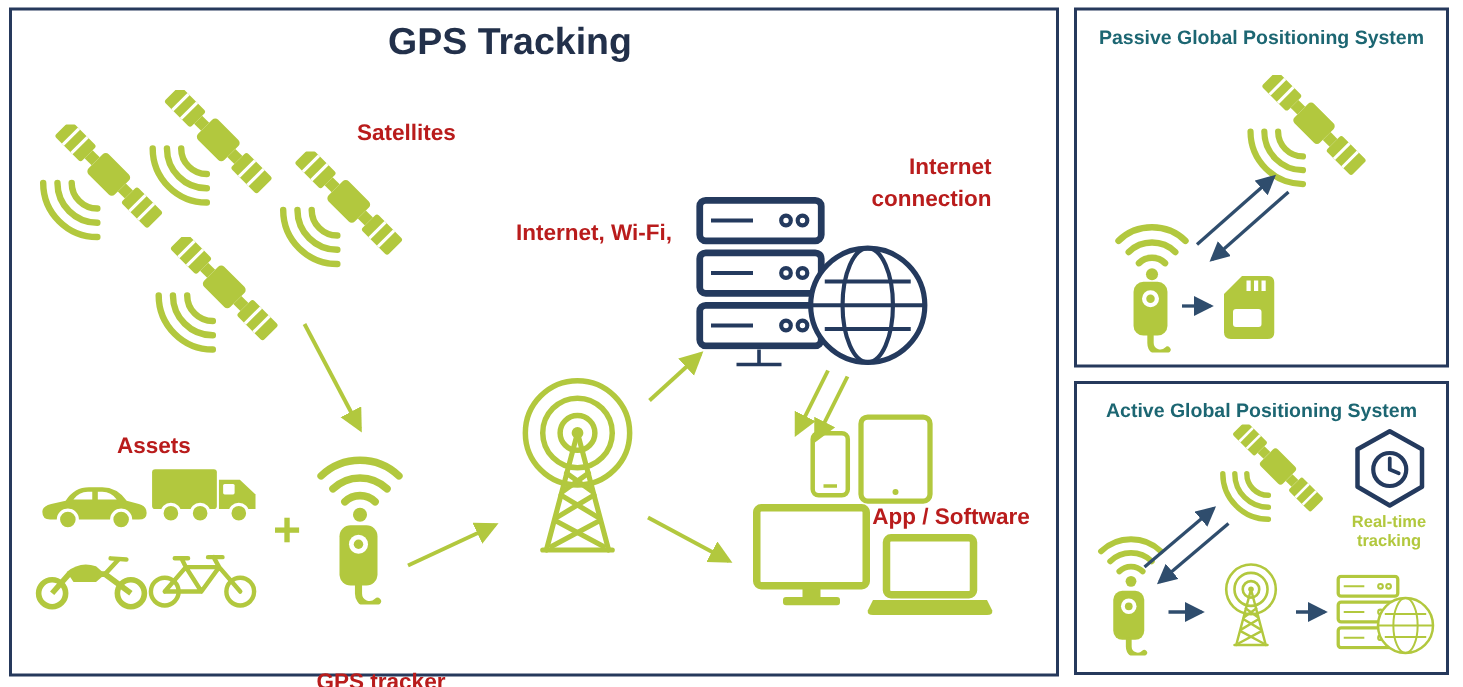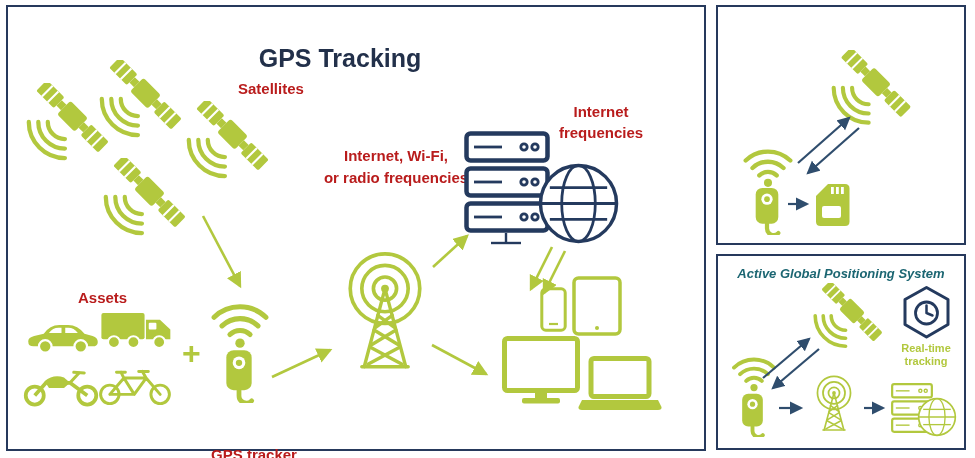--- a/index.html
+++ b/index.html
@@ -182,33 +182,33 @@
     </symbol>
   </defs>
 </svg>
 
 <div class="canvas">
 
   <div class="panel" style="left:6px; top:5px; width:700px; height:446px;"></div>
   <div class="panel" style="left:716px; top:5px; width:250px; height:240px;"></div>
   <div class="panel" style="left:716px; top:254px; width:250px; height:196px;"></div>
 
-  <div class="lbl center title-main" style="left:160px; top:18px; width:360px;margin-top:30px;">GPS Tracking</div>
+  <div class="lbl center title-main" style="left:160px; top:18px; width:360px;">GPS Tracking</div>
   <div class="lbl" style="left:238px; top:78px;">Satellites</div>
   <div class="lbl center" style="left:306px; top:145px; width:180px; line-height:22px;">
     <div>Internet, Wi-Fi,</div>
-    <div>or radio frequencies</div>
   </div>
-  <div class="lbl center" style="left:541px; top:101px; width:120px;">
+  <div class="lbl center" style="left:541px; top:101px; width:120px;text-align:right;">
     <div>Internet</div>
-    <div>frequencies</div>
+    <div>connection</div>
   </div>
   <div class="lbl" style="left:78px; top:287px;">Assets</div>
   <div class="plus" style="left:182px; top:338px;">+</div>
   <div class="lbl center" style="left:198px; top:444px; width:112px;">GPS tracker</div>
+  <div class="lbl center" style="left:574px; top:334px; width:120px;">App / Software</div>
 
   <svg class="icon g" style="left:25px; top:83px; width:95px; height:95px;">
       <use href="#i-sat"></use>
     </svg>
   <svg class="icon g" style="left:98px; top:60px; width:95px; height:95px;">
       <use href="#i-sat"></use>
     </svg>
   <svg class="icon g" style="left:185px; top:101px; width:95px; height:95px;">
       <use href="#i-sat"></use>
     </svg>
@@ -253,34 +253,35 @@
   <svg class="icon g" style="left:572px; top:276px; width:50px; height:60px;">
       <use href="#i-tablet"></use>
     </svg>
   <svg class="icon g" style="left:502px; top:336px; width:78px; height:74px;">
       <use href="#i-monitor"></use>
     </svg>
   <svg class="icon g" style="left:578px; top:356px; width:84px; height:57px;">
       <use href="#i-laptop"></use>
     </svg>
 
+  <div class="lbl center panel-title" style="left:718px; top:14px; width:246px;">Passive Global Positioning System</div>
   <svg class="icon g" style="left:830px; top:50px; width:92px; height:92px;">
       <use href="#i-sat"></use>
     </svg>
   <svg class="icon g" style="left:737px; top:143px; width:62px; height:45px;">
       <use href="#i-wifi"></use>
     </svg>
   <svg class="icon g" style="left:750px; top:186px; width:34px; height:49px;">
       <use href="#i-device"></use>
     </svg>
   <svg class="icon g" style="left:812px; top:182px; width:42px; height:46px;">
       <use href="#i-sd"></use>
     </svg>
 
-  <div class="lbl center panel-title" style="left:718px; top:263px; width:246px;font-style:italic;">Active Global Positioning System</div>
+  <div class="lbl center panel-title" style="left:718px; top:263px; width:246px;">Active Global Positioning System</div>
   <svg class="icon g" style="left:812px; top:283px; width:80px; height:80px;">
       <use href="#i-sat"></use>
     </svg>
   <svg class="icon n" style="left:899px; top:285px; width:55px; height:55px;">
       <use href="#i-hexclock"></use>
     </svg>
   <div class="lbl center green-text" style="left:894px; top:342px; width:64px; font-size:11px; line-height:13px;">
     <div>Real-time</div>
     <div>tracking</div>
   </div>

